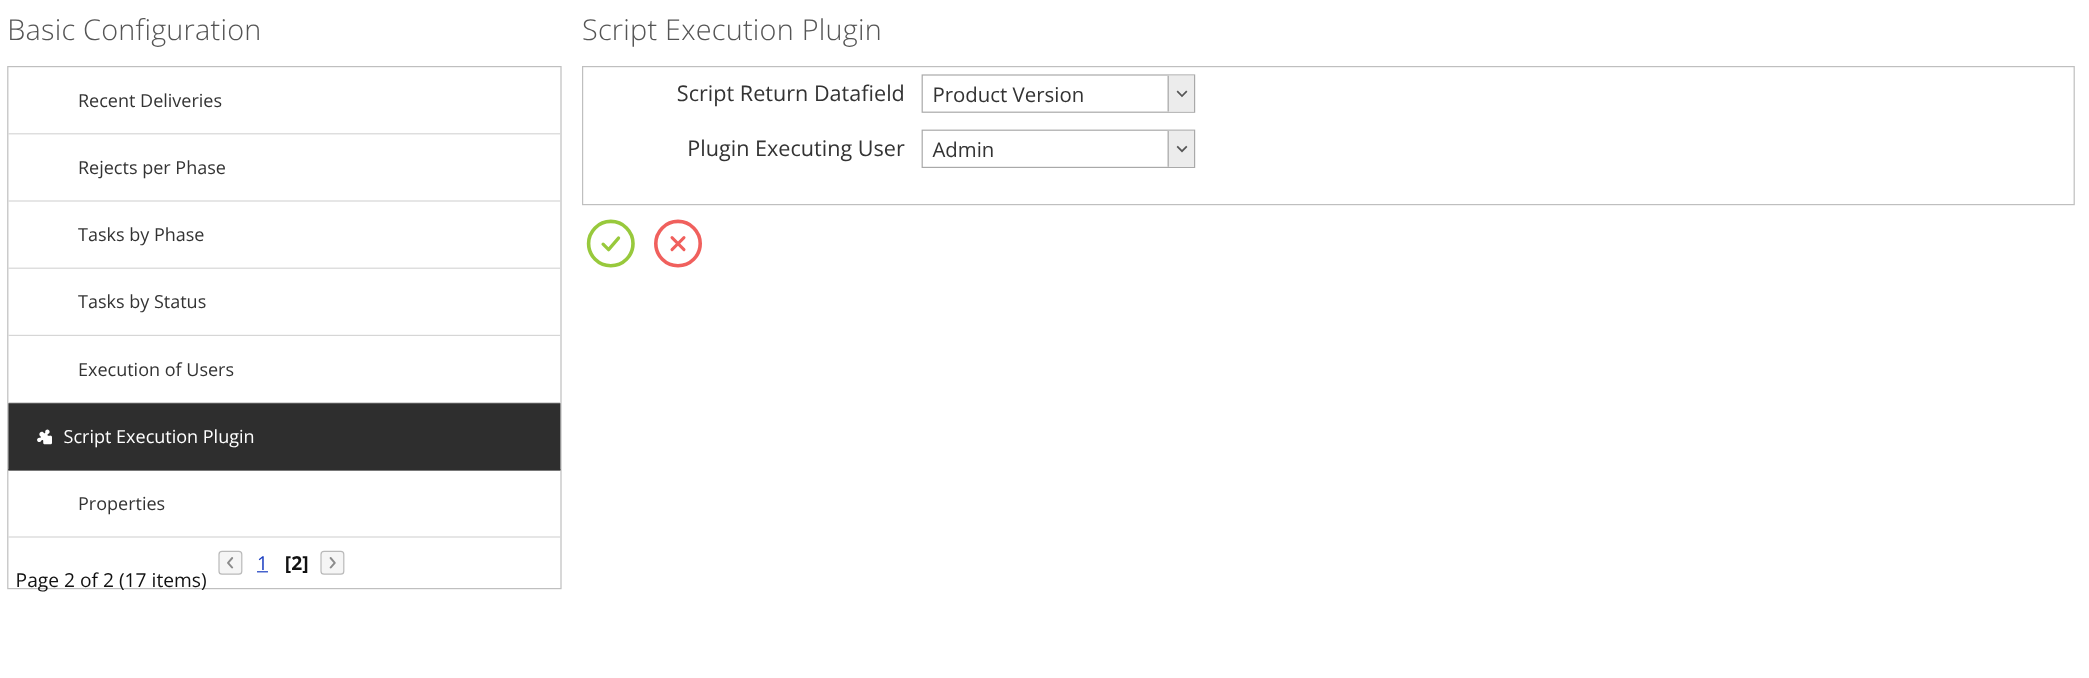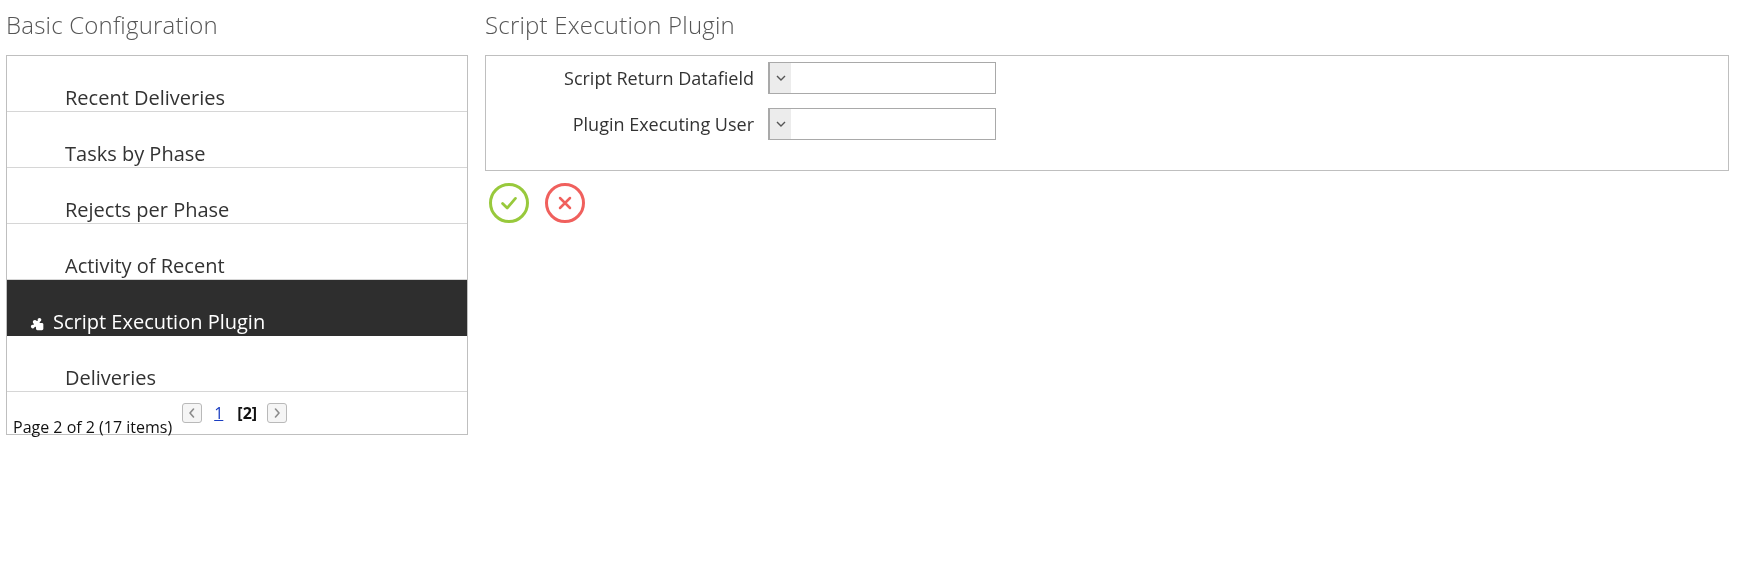--- a/index.html
+++ b/index.html
@@ -19,25 +19,25 @@
       font-weight: 300;
       color: #555;
       margin: 4px 0 14px 0;
       letter-spacing: 0.2px;
     }
 
     
     .list-panel { border: 1px solid #bfbfbf; }
     .list-item {
       display: flex;
-      align-items: flex-end;
+      align-items: center;
       height: 56px;
       padding: 0 10px 0 14px;
       border-bottom: 1px solid #d6d6d6;
-      font-size: 20px;
+      font-size: 15px;
       color: #333;
       cursor: pointer;
     }
     .list-item .icon-slot {
       display: inline-flex;
       align-items: center;
       justify-content: center;
       width: 26px;
       flex: 0 0 26px;
       margin-right: 4px;
@@ -164,52 +164,58 @@
         <span class="icon-slot">
             <svg width="18" height="18"></svg>
           </span>
         <span class="label">Recent Deliveries</span>
       </div>
 
       <div class="list-item item-no-icon">
         <span class="icon-slot">
             <svg width="18" height="18"></svg>
           </span>
+        <span class="label">Rejects per Phase</span>
+      </div>
+
+      <div class="list-item item-no-icon">
+        <span class="icon-slot">
+            <svg width="18" height="18"></svg>
+          </span>
         <span class="label">Tasks by Phase</span>
       </div>
 
       <div class="list-item item-no-icon">
         <span class="icon-slot">
             <svg width="18" height="18"></svg>
           </span>
-        <span class="label">Rejects per Phase</span>
-      </div>
-
-
-      <div class="list-item item-no-icon">
-        <span class="icon-slot">
-            <svg width="18" height="18"></svg>
-          </span>
-        <span class="label">Activity of Recent</span>
+        <span class="label">Tasks by Status</span>
+      </div>
+
+      <div class="list-item item-no-icon">
+        <span class="icon-slot">
+            <svg width="18" height="18"></svg>
+          </span>
+        <span class="label">Execution of Users</span>
       </div>
 
       <div class="list-item item-selected">
         <span class="icon-slot">
           <svg width="22" height="22" viewBox="0 0 24 24" fill="#fff">
             <path d="M20.5 11h-1.6c-.3 0-.6-.2-.7-.5-.2-.6.2-1.1.7-1.3.7-.3 1.1-1 1.1-1.8 0-1.1-.9-2-2-2s-2 .9-2 2c0 .2 0 .4.1.5.1.4-.1.8-.5.9-.3.1-.6-.1-.8-.3-.4-.6-1.1-1-1.9-1-1.2 0-2.2 1-2.2 2.2 0 .8.4 1.5 1 1.9.2.2.4.5.3.8-.1.4-.5.6-.9.5-.2-.1-.4-.1-.5-.1-1.1 0-2 .9-2 2s.9 2 2 2c.8 0 1.5-.4 1.8-1.1.2-.5.7-.9 1.3-.7.3.1.5.4.5.7v1.6c0 .8.7 1.5 1.5 1.5h5c.8 0 1.5-.7 1.5-1.5v-5c0-.8-.7-1.5-1.5-1.5z"></path>
           </svg>
         </span>
         <span class="label">Script Execution Plugin</span>
       </div>
 
       <div class="list-item item-no-icon">
         <span class="icon-slot">
             <svg width="18" height="18"></svg>
           </span>
-        <span class="label">Deliveries</span>
+        <span class="label">Properties</span>
       </div>
 
       <div class="pager">
         <span class="summary">Page 2 of 2 (17 items)</span>
         <span class="page-btn">
           <svg width="10" height="10" viewBox="0 0 10 10">
               <path d="M6.5 1 L3 5 L6.5 9" fill="none" stroke="#8b8b8b" stroke-width="1.6" stroke-linecap="round" stroke-linejoin="round"></path>
             </svg>
         </span>
         <span class="page-link">1</span>
@@ -223,31 +229,33 @@
     </div>
   </div>
 
   <div class="col-right">
     <h2 class="section-title">Script Execution Plugin</h2>
 
     <div class="form-panel">
       <div class="form-row">
         <div class="form-label">Script Return Datafield</div>
         <div class="combo">
+          <div class="combo-value">Product Version</div>
           <div class="combo-btn">
             <svg width="10" height="10" viewBox="0 0 10 10">
                 <path d="M1 3 L5 7 L9 3" fill="none" stroke="#555" stroke-width="1.4"></path>
               </svg>
           </div>
         </div>
       </div>
 
       <div class="form-row">
         <div class="form-label">Plugin Executing User</div>
         <div class="combo">
+          <div class="combo-value">Admin</div>
           <div class="combo-btn">
             <svg width="10" height="10" viewBox="0 0 10 10">
                 <path d="M1 3 L5 7 L9 3" fill="none" stroke="#555" stroke-width="1.4"></path>
               </svg>
           </div>
         </div>
       </div>
     </div>
 
     <div class="action-row">

